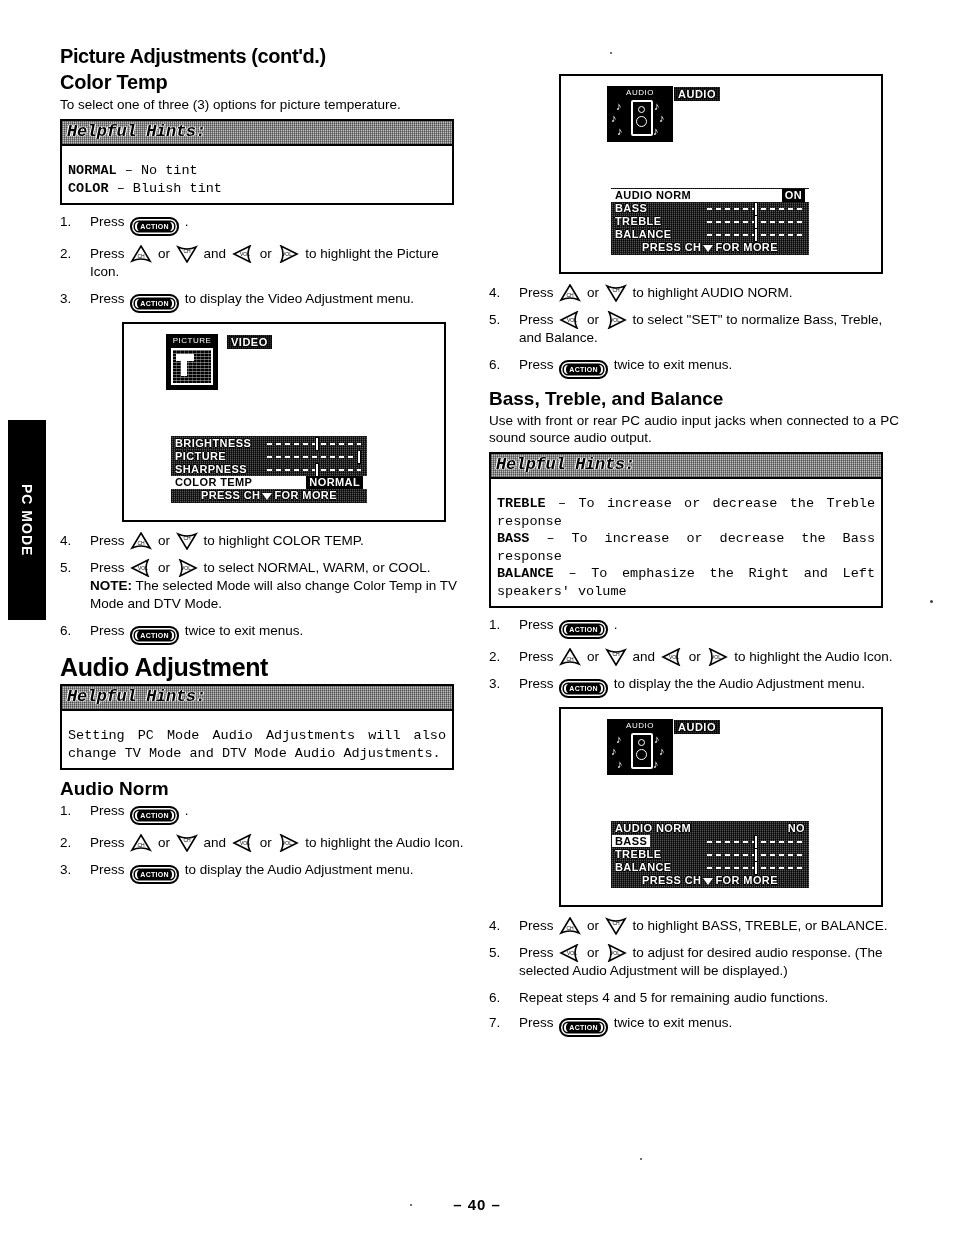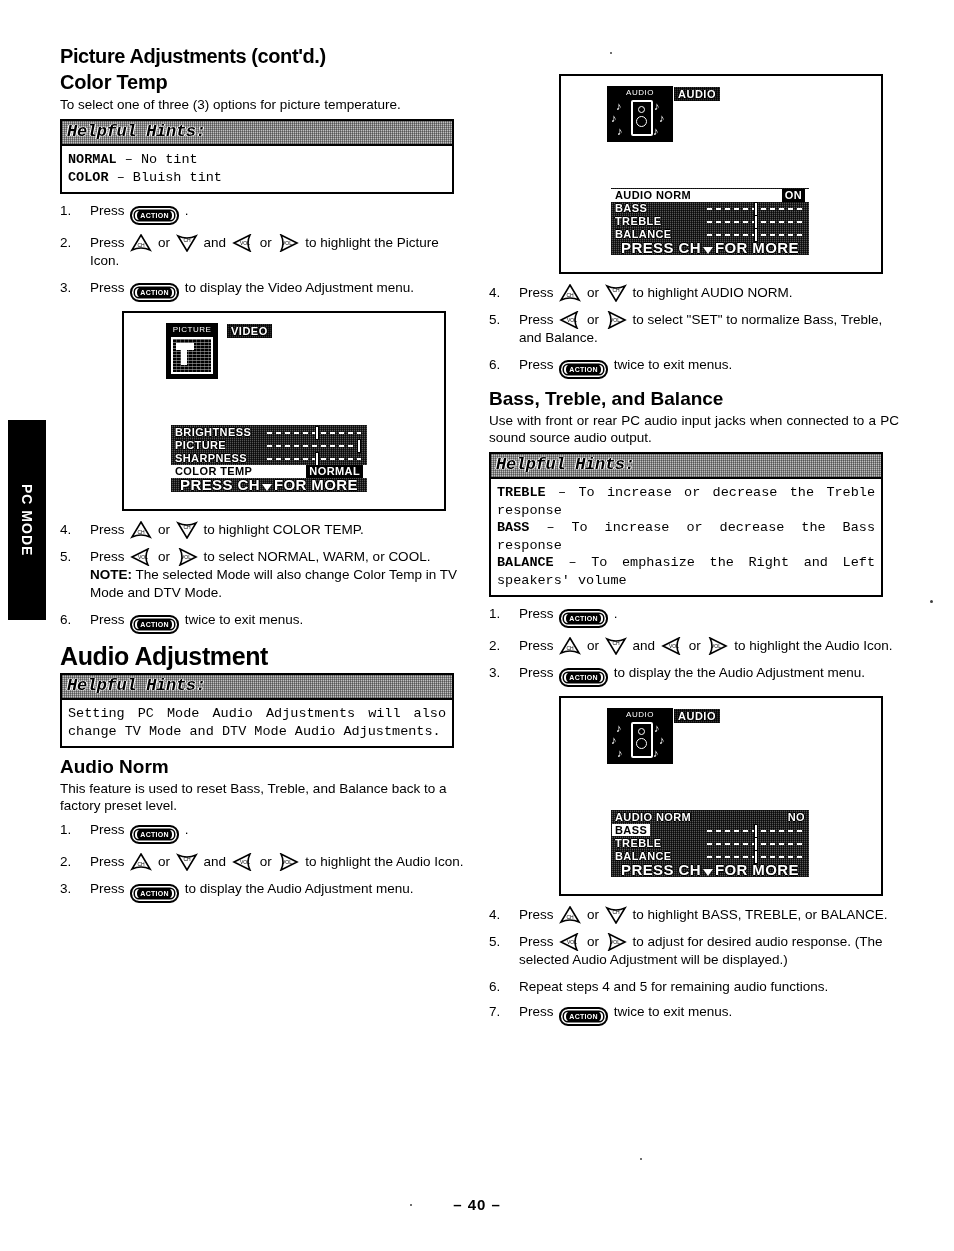--- a/index.html
+++ b/index.html
@@ -51,21 +51,21 @@
       repeating-linear-gradient(90deg,#8e8e8e 0 1px,#e2e2e2 1px 2px);
     background-blend-mode:multiply;
     overflow:hidden;
   }
   .hints-head .lbl{
     position:absolute;left:5px;top:1px;
     font-style:italic;font-weight:bold;font-size:17px;
     letter-spacing:-0.3px;
     text-shadow:0 0 1px #fff,0 0 2px #fff,1px 0 0 #fff,-1px 0 0 #fff;
   }
-  .hints-body{padding:5px 6px 6px 6px;}
+  .hints-body{padding:16px 6px 6px 6px;}
   .hints-body .ln{font-size:13.5px;line-height:1.3;}
   .hints-body .ln b{font-weight:bold;}
   .hints-body .just{text-align:justify;}
 
   
   ol.steps{list-style:none;margin:0;padding:0;}
   ol.steps>li{
     position:relative;padding-left:30px;margin:0 0 9px 0;
     font-size:13.5px;line-height:1.32;
   }
@@ -154,21 +154,21 @@
   .osd-row.sel{
     background:#fff;color:#000;text-shadow:none;
   }
   .osd-row.sel .rvalue{
     background:#000;color:#fff;padding:0 3px;
   }
   .osd-row.selblock{background:transparent;}
   .osd-row.selblock .rlabel{
     background:#fff;color:#000;text-shadow:none;padding:0 3px;margin-left:-3px;
   }
-  .osd-row.footer{text-align:center;font-size:15px;}
+  .osd-row.footer{text-align:center;font-size:11px;}
   
   .slider{
     position:absolute;left:96px;right:6px;top:4px;height:6px;z-index:1;
   }
   .slider .track{
     position:absolute;left:0;right:0;top:2px;height:2px;
     background:repeating-linear-gradient(90deg,#fff 0 5px,transparent 5px 9px);
   }
   .slider .knob{
     position:absolute;top:-3px;width:2px;height:12px;background:#fff;
@@ -364,21 +364,20 @@
     <div class="hints">
       <div class="hints-head">
         <span class="lbl">Helpful Hints:</span>
       </div>
       <div class="hints-body">
         <div class="ln just">Setting PC Mode Audio Adjustments will also change TV Mode and DTV Mode Audio Adjustments.</div>
       </div>
     </div>
 
     <h3 class="sub" style="font-size:19px;">Audio Norm</h3>
-    <p class="body">This feature is used to reset Bass, Treble, and Balance back to a factory preset level.</p>
 
     <ol class="steps">
       <li>
         <span class="num">1.</span>
         <span>Press</span>
         <span class="key-action"><i>ACTION</i></span>
         <span>.</span>
       </li>
       <li>
         <span class="num">2.</span>

